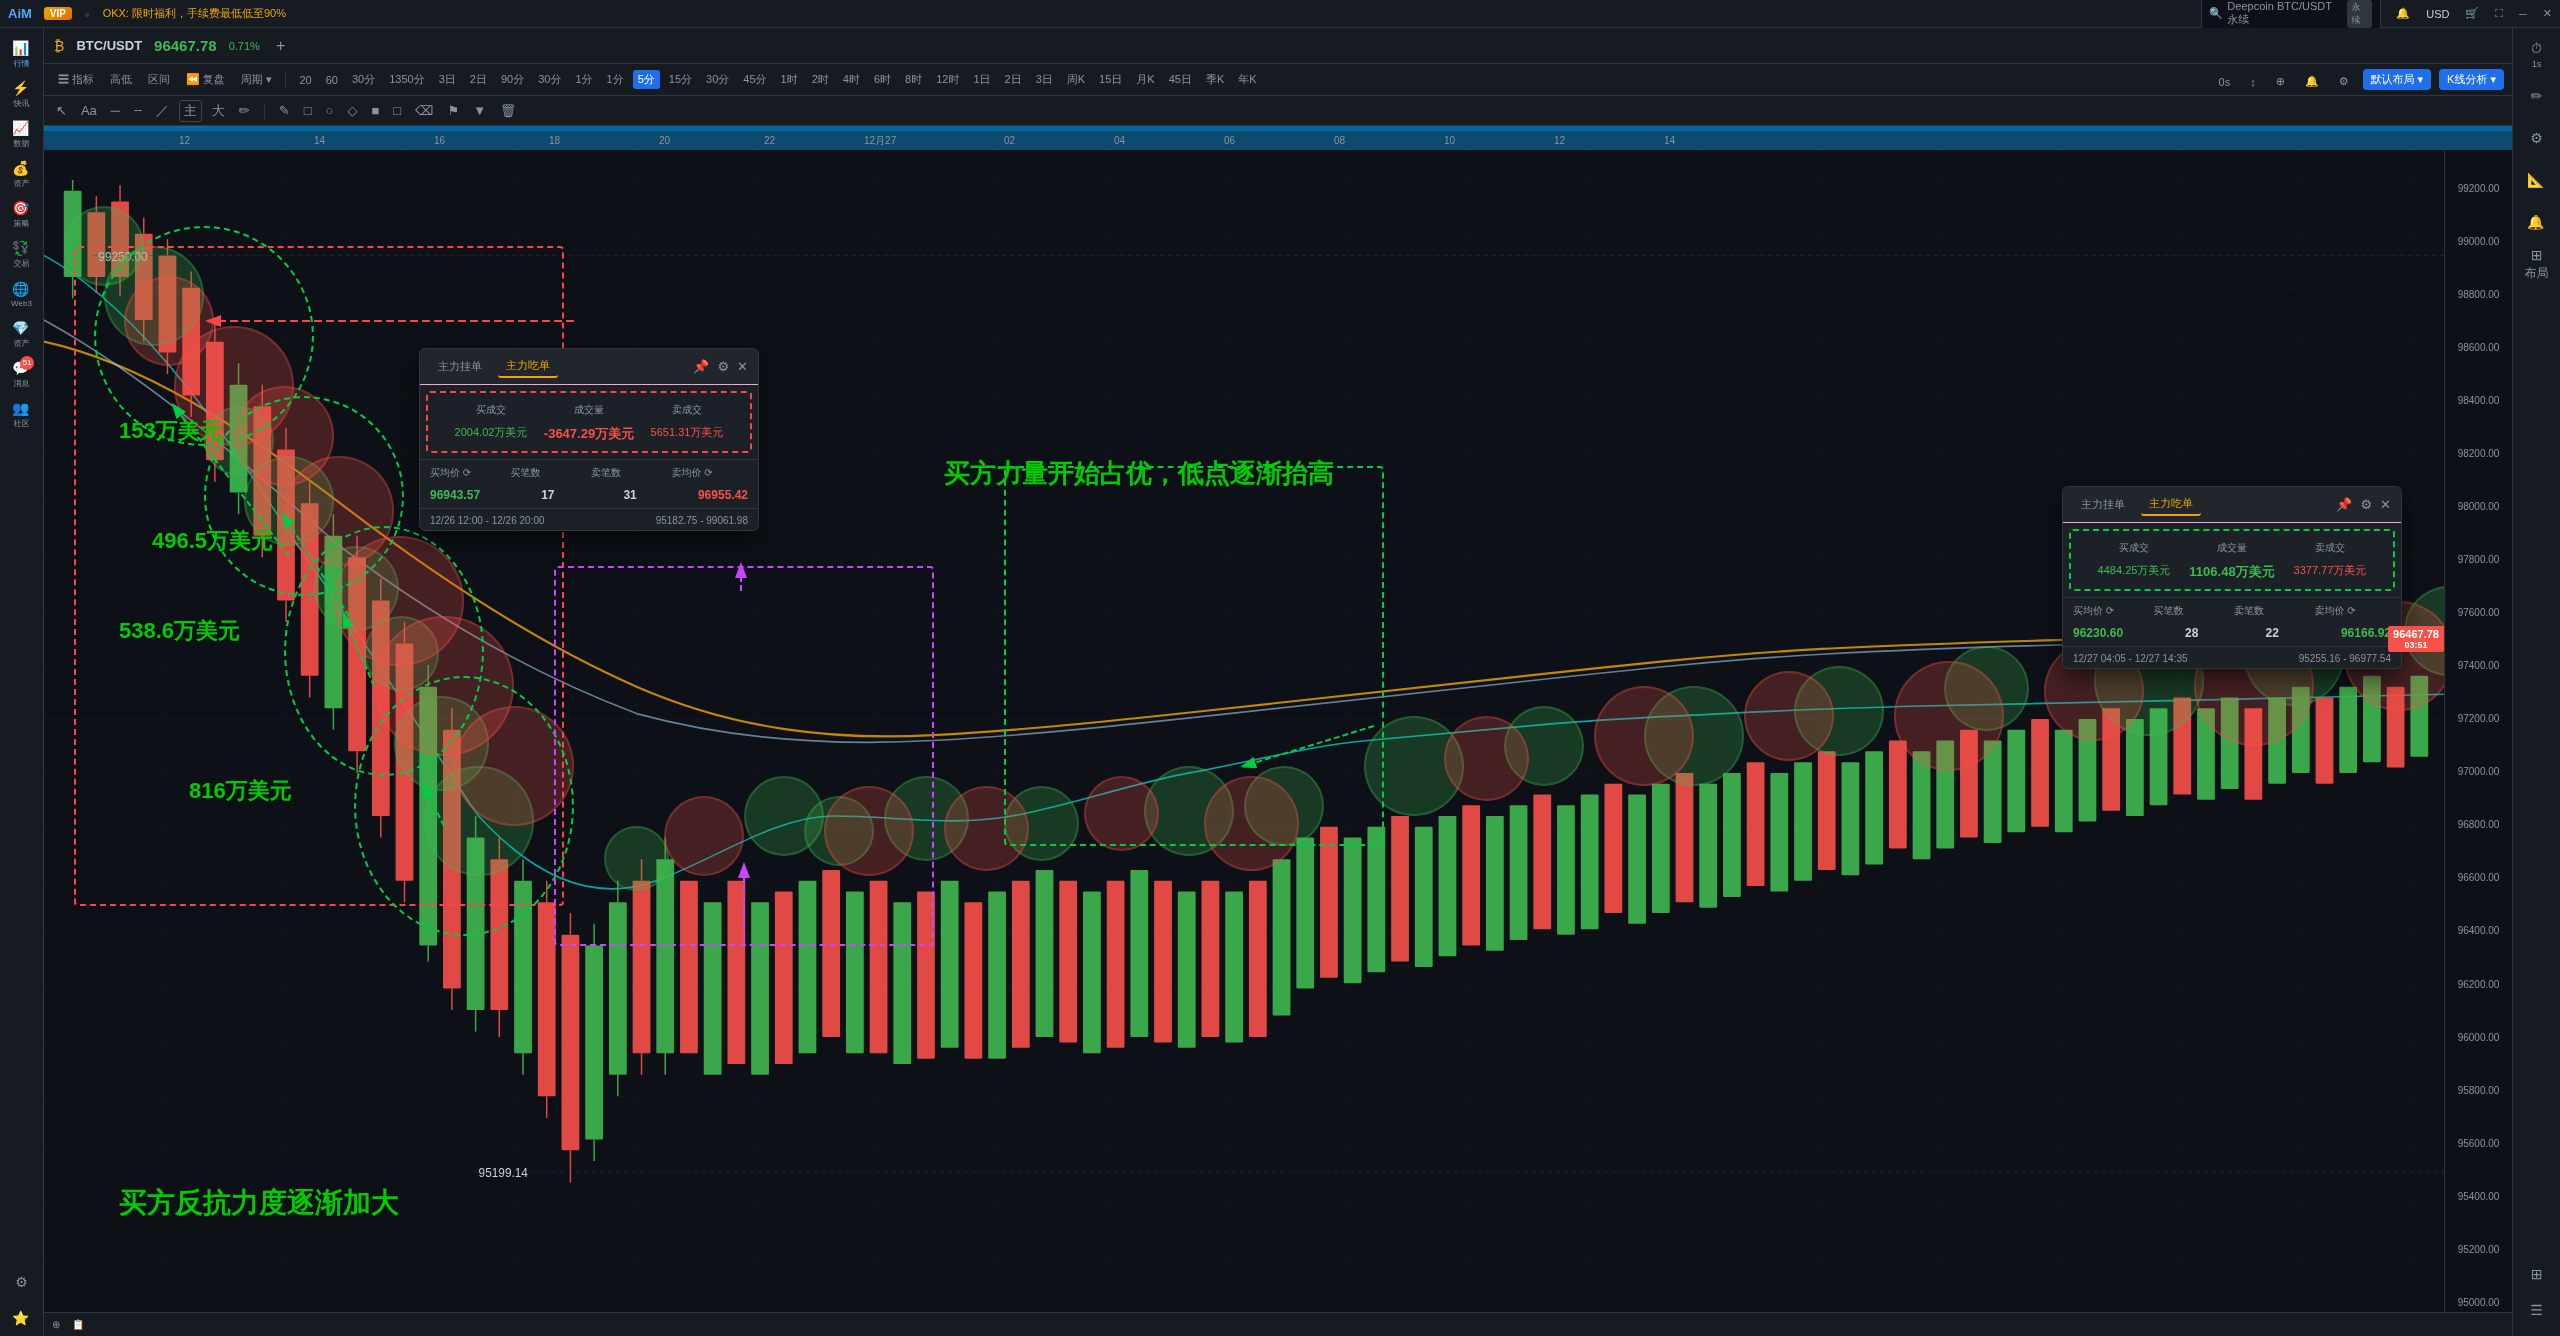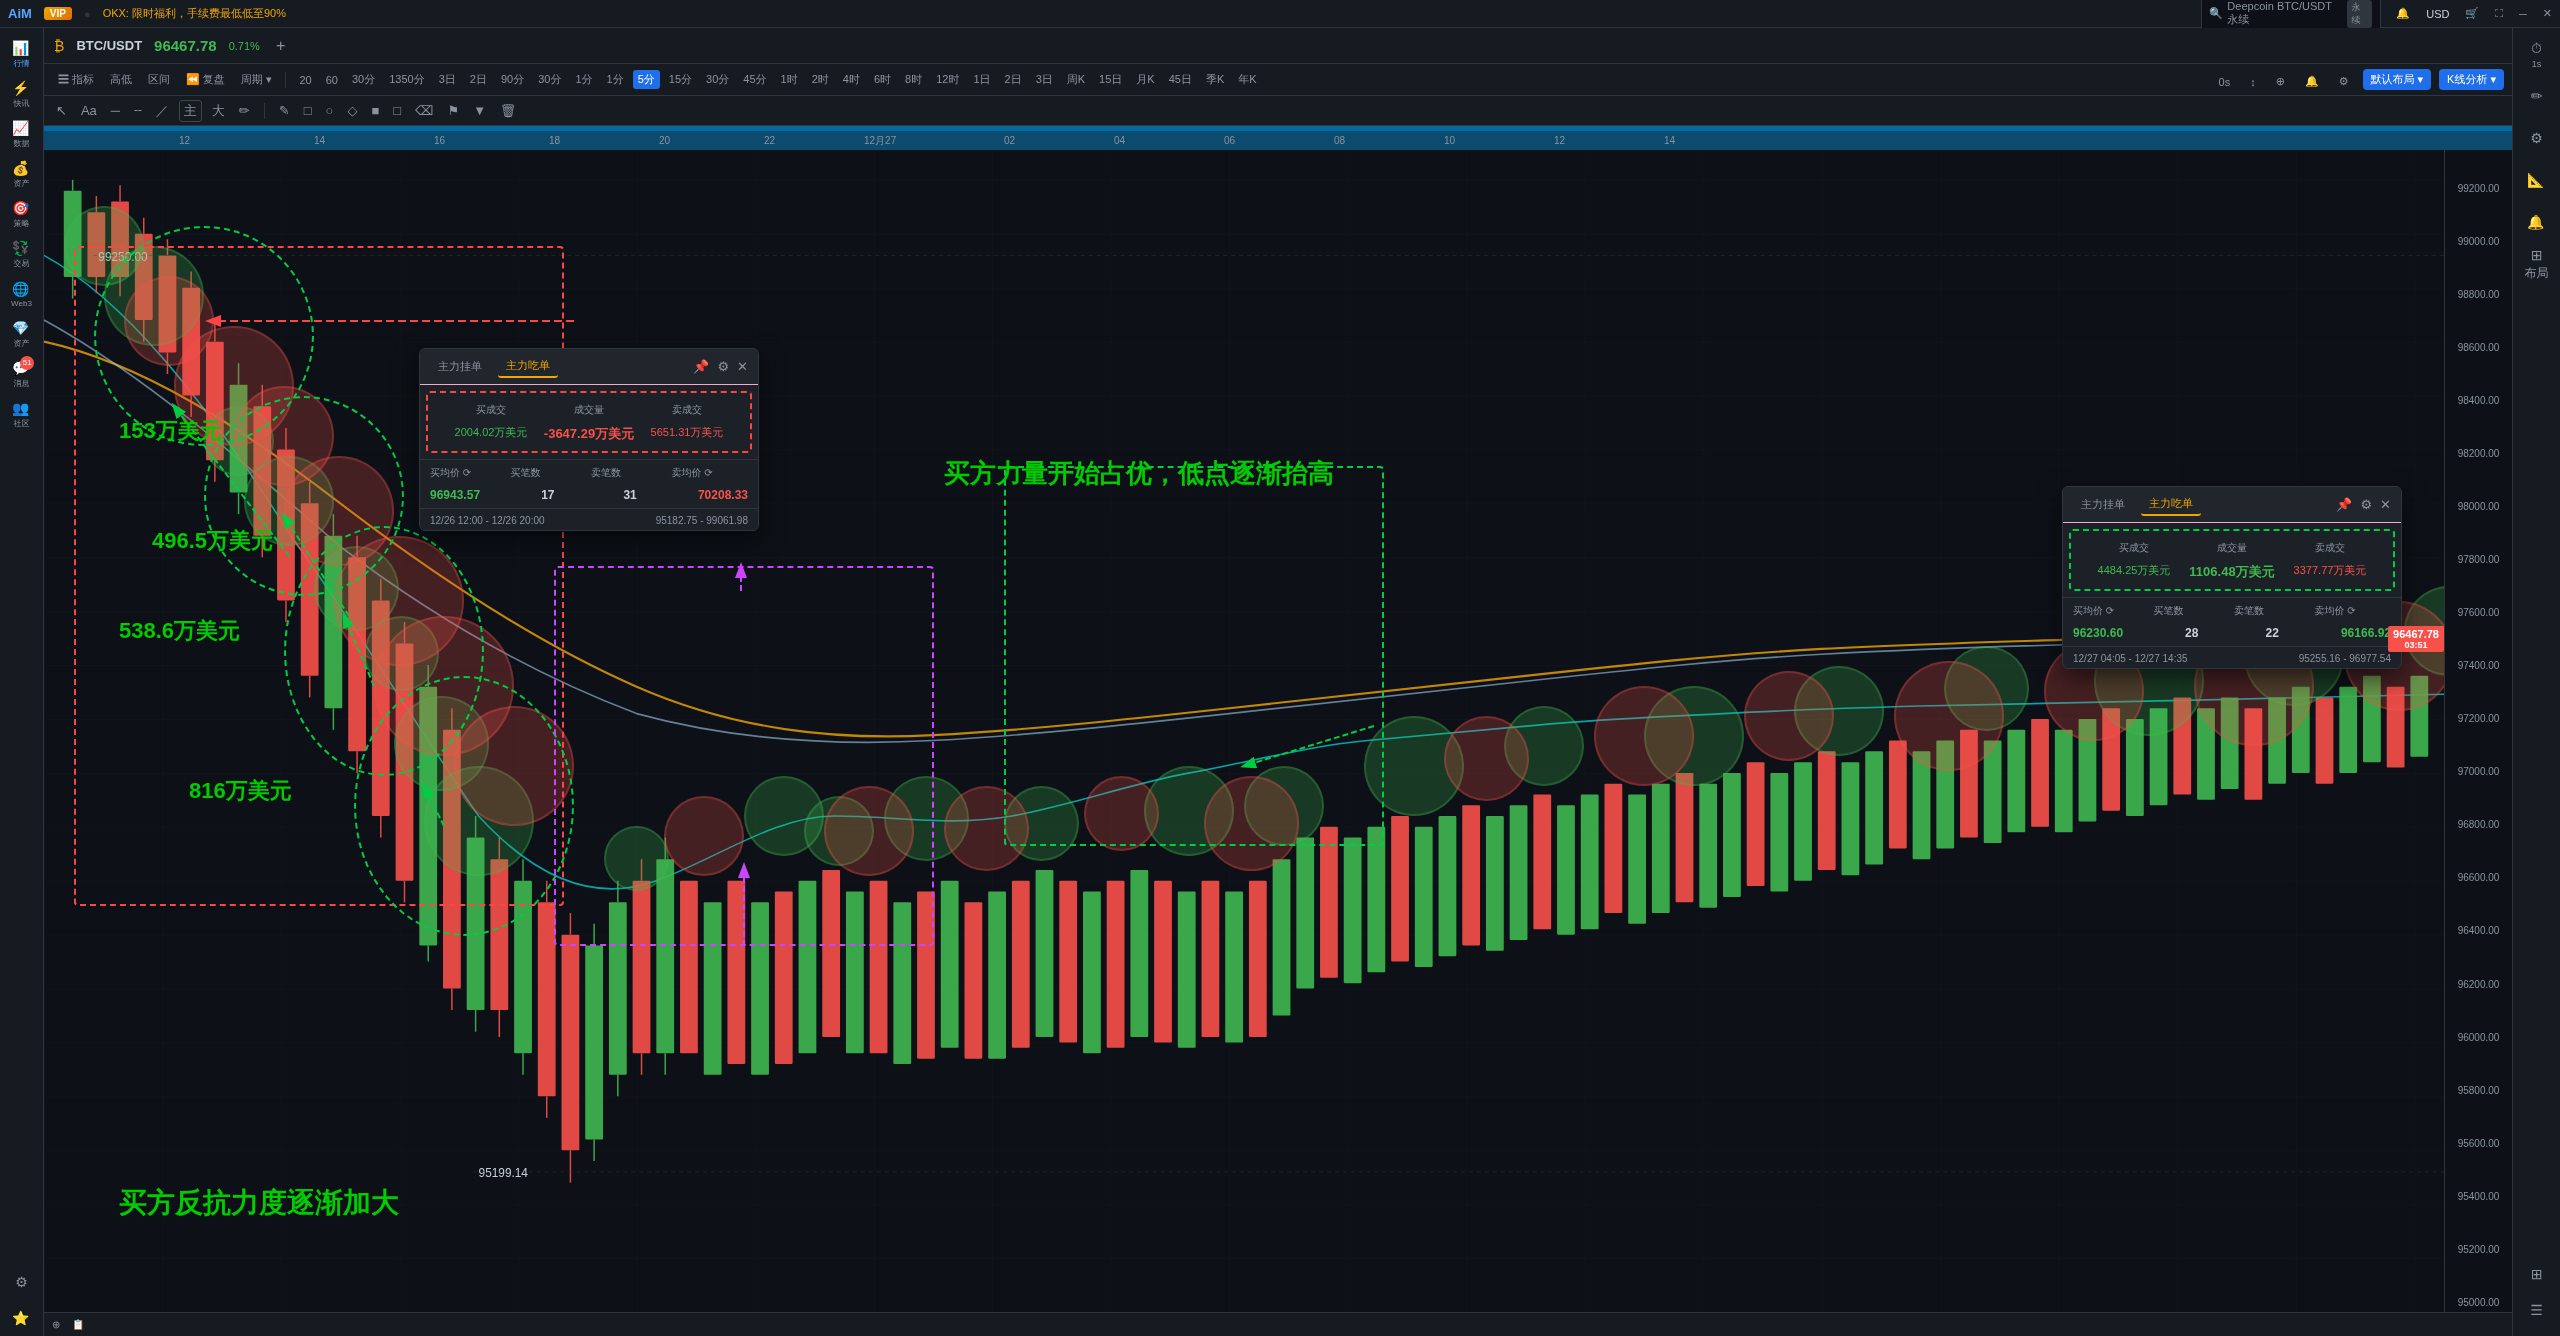--- a/index.html
+++ b/index.html
@@ -915,21 +915,21 @@
             <span>买笔数</span>
             <span>卖笔数</span>
             <span>
               <span>卖均价</span> ⟳
             </span>
           </div>
           <div style="display:grid;grid-template-columns:1fr 1fr 1fr 1fr;padding:4px 10px;font-size:12px;font-weight:bold;gap:11px;">
             <span class="val-green">96943.57</span>
             <span style="text-align:center;">17</span>
             <span style="text-align:center;">31</span>
-            <span class="val-red" style="text-align:right;">70208.33</span>
+            <span class="val-red" style="text-align:right;">96955.42</span>
           </div>
           <div class="popup-divider"></div>
           <div class="popup-footer">
             <span>12/26 12:00 - 12/26 20:00</span>
             <span style="text-align:right;">95182.75 - 99061.98</span>
           </div>
         </div>
       </div>
 
       <div class="popup-panel" style="right:110px;top:360px;">

